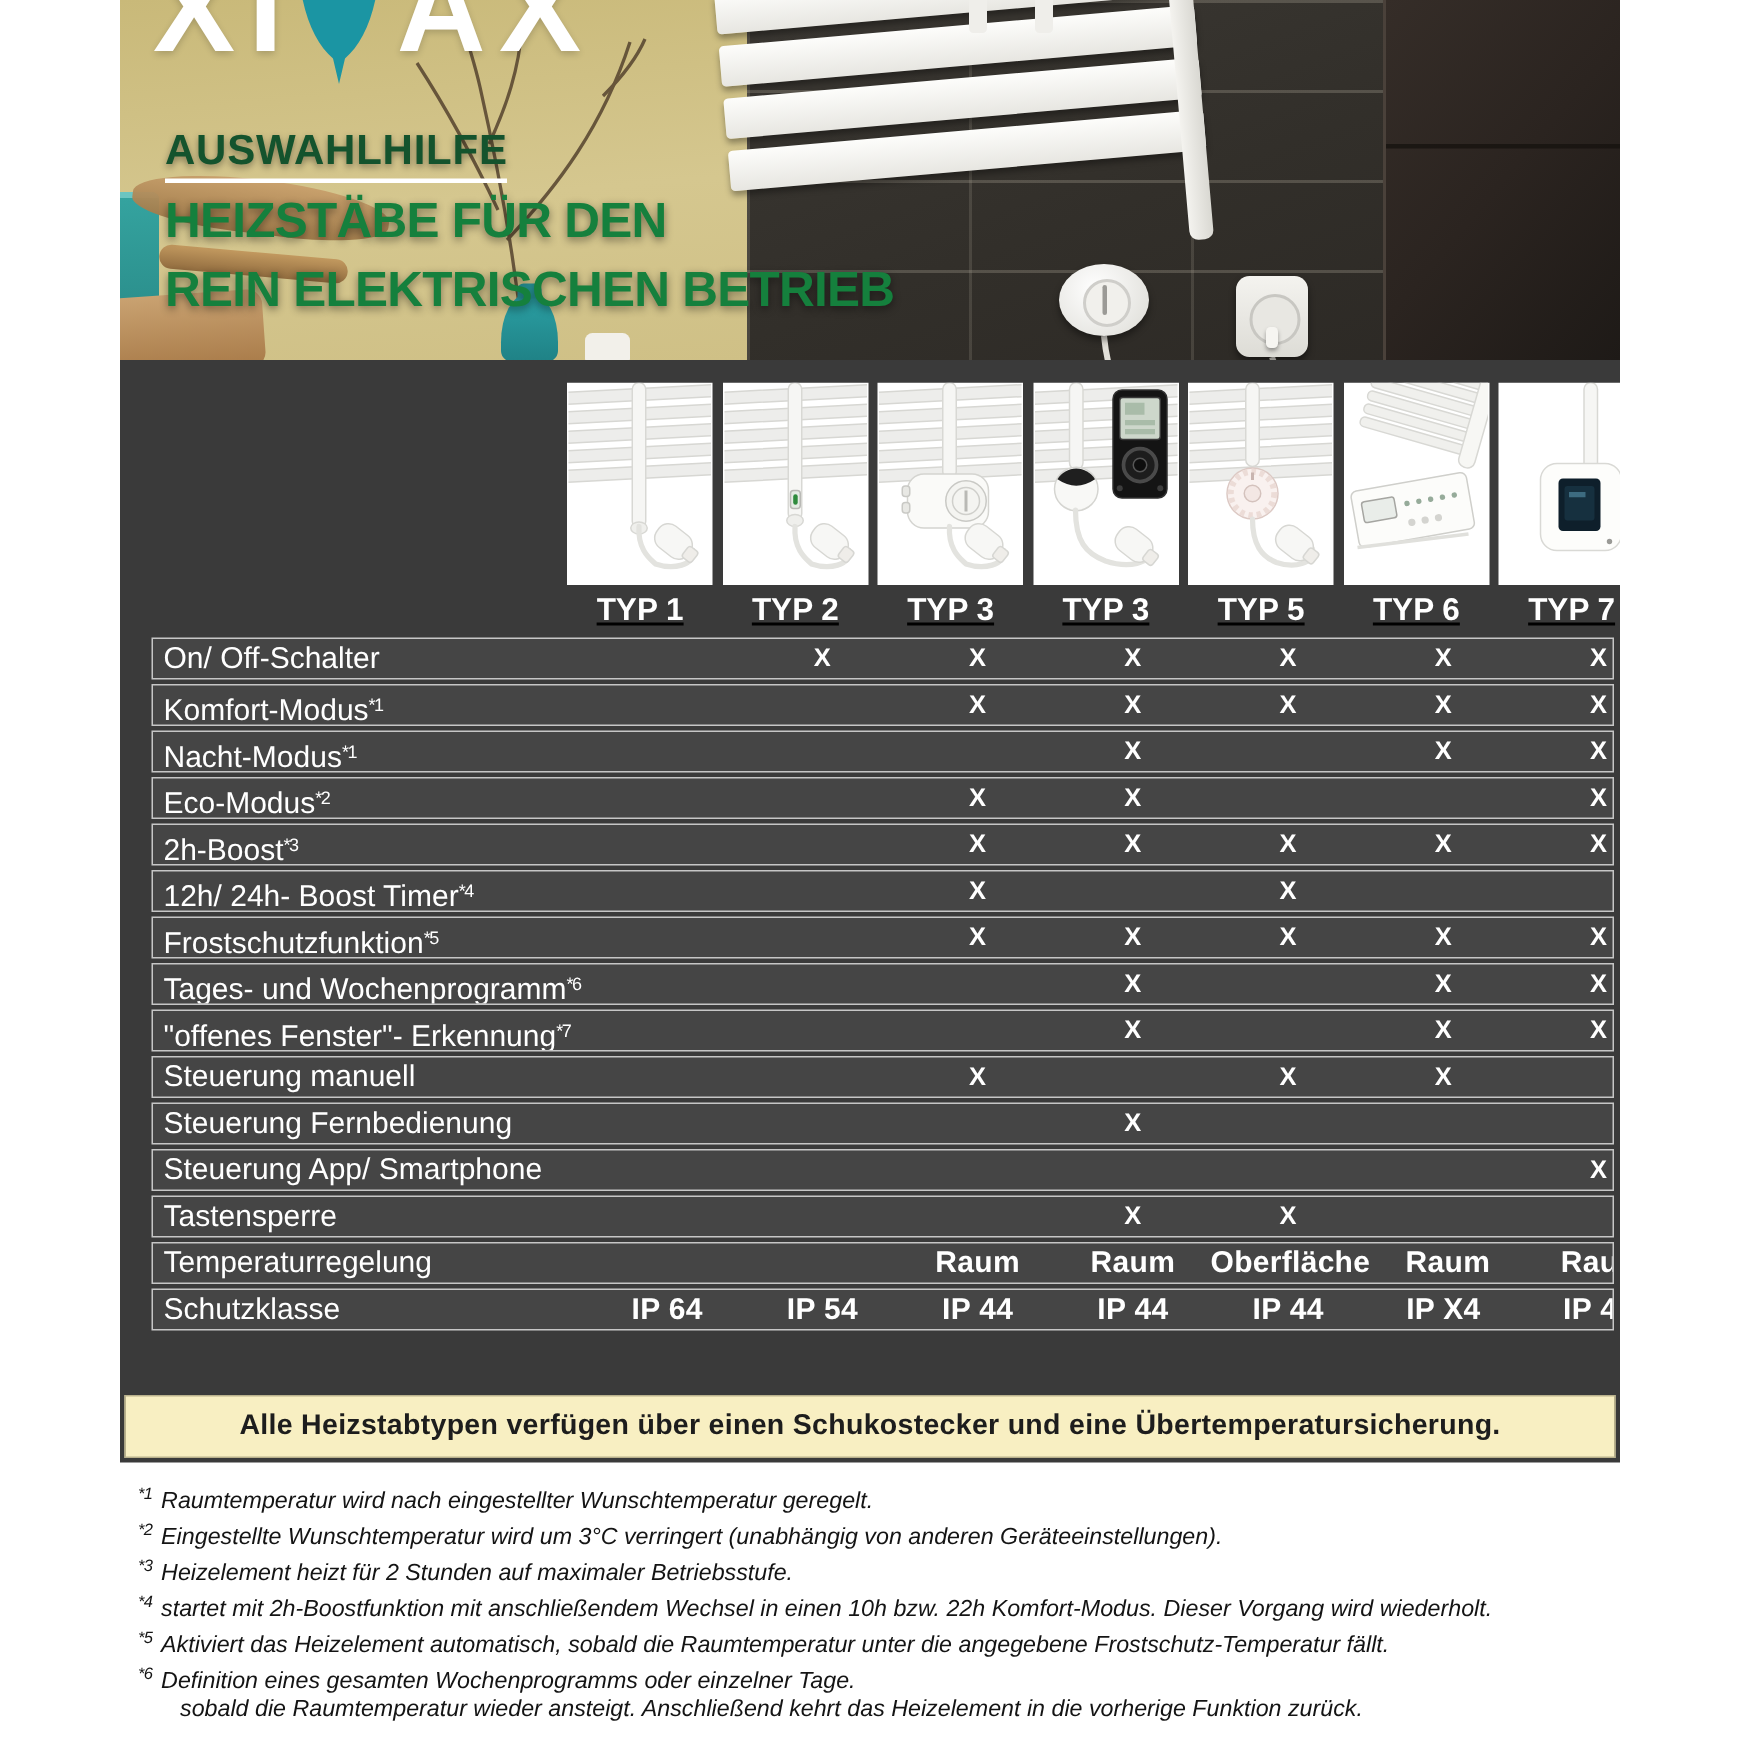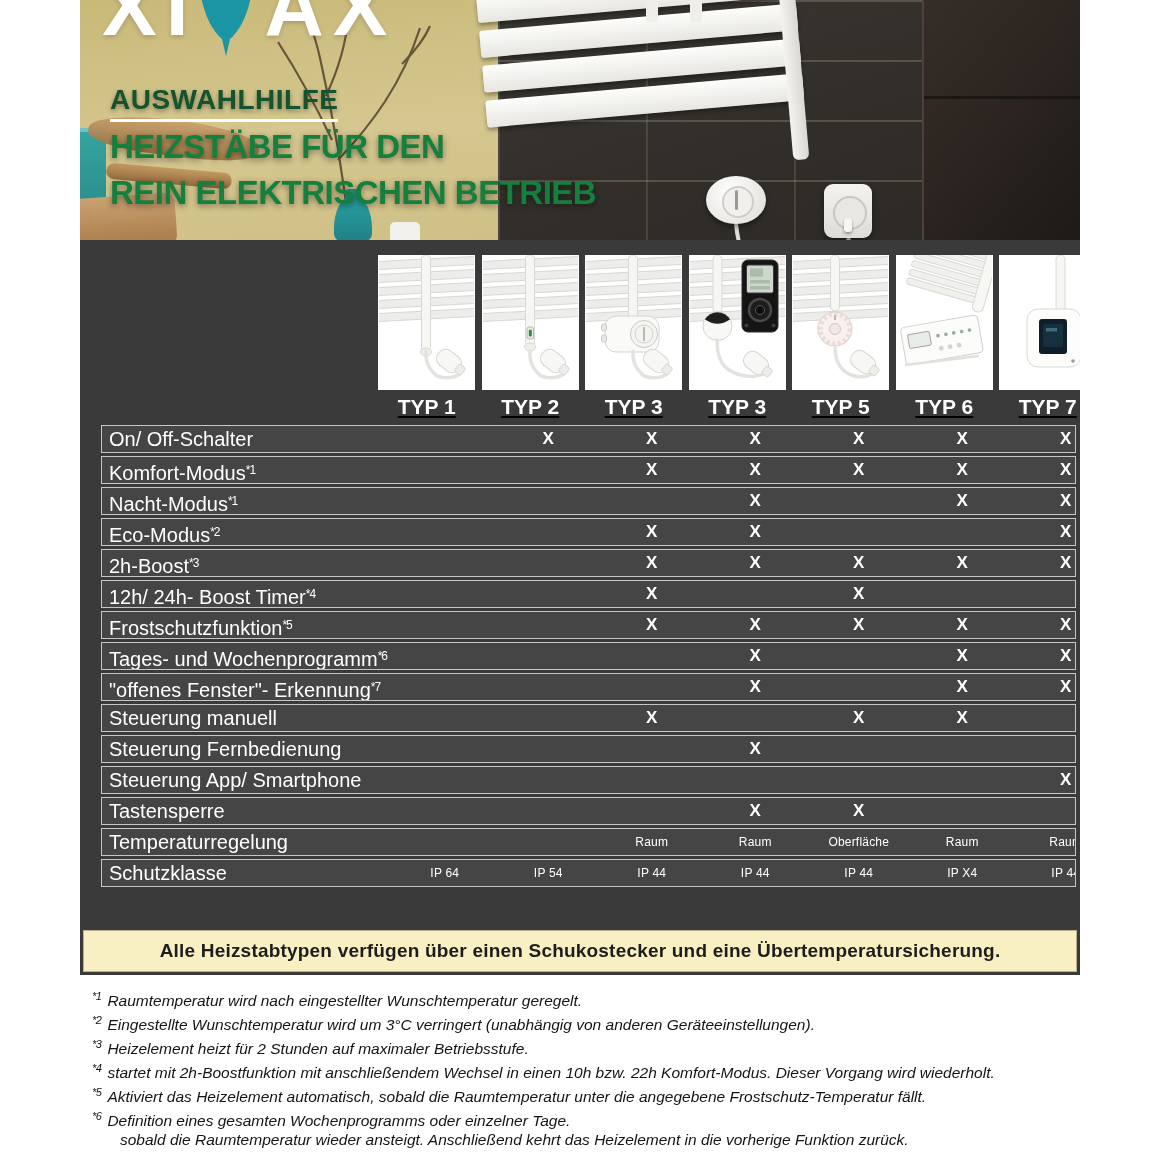--- a/index.html
+++ b/index.html
@@ -66,21 +66,21 @@
   .tile { flex:0 0 97px; height:135px; margin-right:6.5px; background:#fff; position:relative; overflow:hidden; }
   .tile svg { position:absolute; left:1px; top:0; }
   .typ-row { position:absolute; left:295px; top:152px; width:725px; height:30px; display:flex;text-decoration:underline; }
   .typ-cell { flex:0 0 103.5px; text-align:center; color:#fff; font-weight:700; font-size:21px; line-height:30px; }
   .rows { position:absolute; left:4px; top:185px; width:992px; }
   .frow { height:28px; margin-bottom:3px; background:#454545; border:1px solid #c6c6c6; display:flex; overflow:hidden;margin-left:17px; }
   .frow-label { flex:0 0 291px; color:#fff; font-size:20px; line-height:26px; padding-left:7px; white-space:nowrap; }
   .frow-label sup { font-size:12px; vertical-align:6px; letter-spacing:-1px; }
   .fcell { flex:0 0 103.5px; text-align:center; color:#fff; line-height:26px; }
   .fcell.mark { font-weight:700; font-size:17px; }
-  .fcell.val { font-weight:400; font-size:12px; letter-spacing:.2px; }
+  .fcell.val { font-weight:700; font-size:20px; letter-spacing:.2px; }
   .banner { position:absolute; left:3px; top:652px; width:994px; height:42px; background:#f8efc2;
      border:1px solid #b9b18c; display:flex; align-items:center; justify-content:center;margin-top:38px; }
   .banner-text { color:#1d1d1d; font-size:19px; font-weight:700; letter-spacing:.2px; }
 
   
   .notes { position:absolute; left:12px; top:986px; width:990px; color:#141414; font-style:italic; }
   .note-line { height:24px; font-size:15.5px; line-height:20px; white-space:nowrap; }
   .note-line sup { font-size:11px; font-style:italic; margin-right:6px; letter-spacing:-.5px; }
   .note-line.cont { padding-left:28px; }
 </style>

